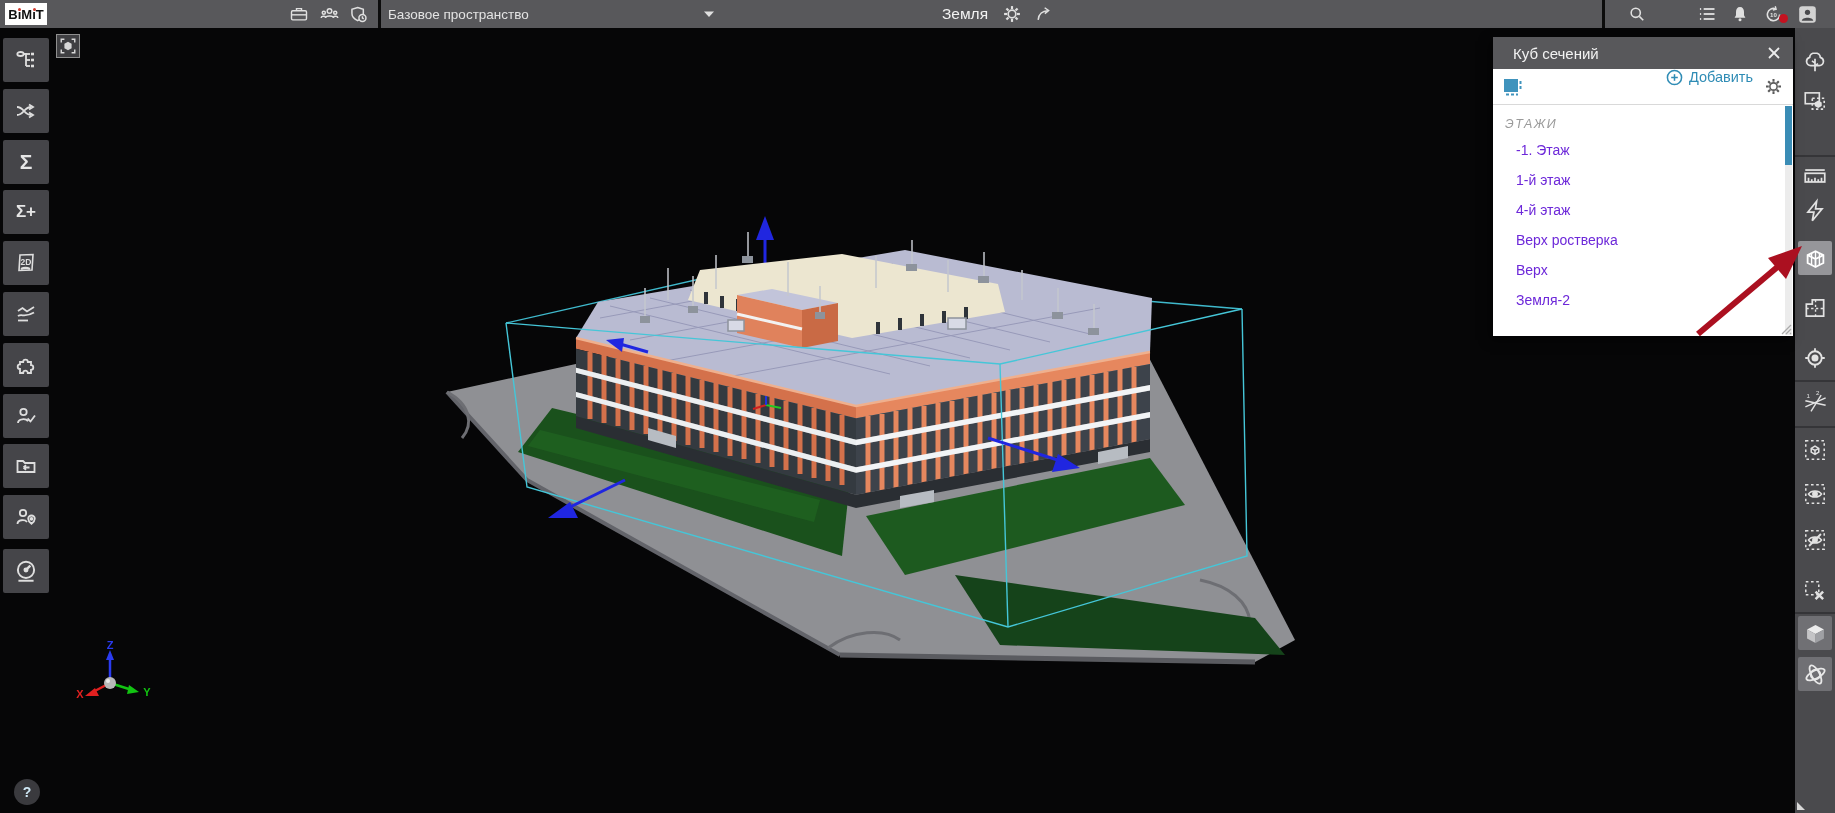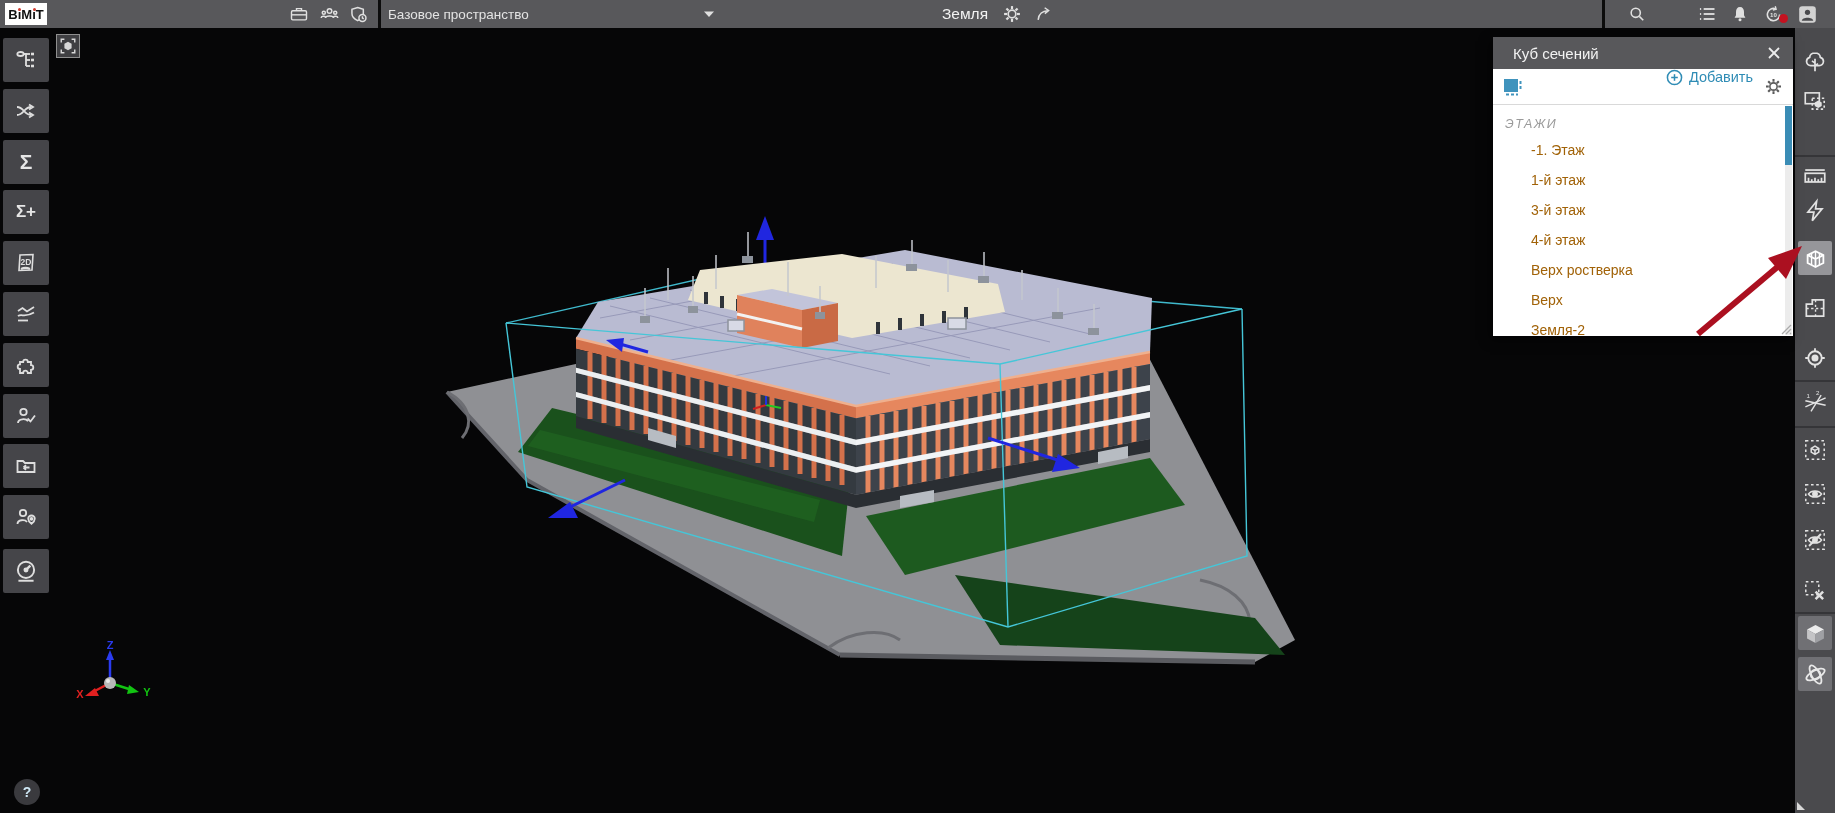--- a/index.html
+++ b/index.html
@@ -36,21 +36,21 @@
   #panel-header{position:absolute;left:0;top:0;width:100%;height:32px;background:#58585b;display:flex;align-items:center;}
   #panel-title{color:#f2f2f2;font-size:15px;margin-left:20px;}
   #panel-close{position:absolute;right:8px;top:5px;width:22px;height:22px;display:flex;align-items:center;justify-content:center;cursor:pointer;}
   #panel-toolbar{position:absolute;left:0;top:32px;width:100%;height:35px;background:#fff;border-bottom:1px solid #d9d9d9;}
   #cubeicon{position:absolute;left:9px;top:7px;}
   #addbtn{position:absolute;right:40px;top:0;height:35px;display:flex;align-items:flex-start;color:#2f8cb5;font-size:14.5px;cursor:pointer;}
   #addbtn svg{margin-right:6px;}
   #panel-gear{position:absolute;right:10px;top:8px;cursor:pointer;}
   #floorlist{position:absolute;left:0;top:68px;width:100%;height:231px;overflow:hidden;}
   .seclabel{margin:12px 8px 4px 12px;font-size:12.5px;font-style:italic;letter-spacing:1.5px;color:#9a9a9a;}
-  .floorrow{height:30px;line-height:30px;padding-left:38px;font-size:14px;color:#a16207;cursor:pointer;}
+  .floorrow{height:30px;line-height:30px;padding-left:23px;font-size:14px;color:#6d28d9;cursor:pointer;}
   #scrollbar{position:absolute;right:1px;top:69px;width:7px;height:229px;background:#ececec;}
   #scrollthumb{position:absolute;left:0;top:0;width:7px;height:59px;background:#3a8cb5;}
   #panel-resize{position:absolute;right:1px;bottom:1px;width:14px;height:14px;}
   
   #scene{position:absolute;left:0;top:28px;z-index:1;}
   #fitbtn{position:absolute;left:56px;top:34px;width:22px;height:22px;background:#3f3f42;border:1px solid #8f8f8f;
           display:flex;align-items:center;justify-content:center;z-index:30;cursor:pointer;}
   #helpbtn{position:absolute;left:14px;top:779px;width:26px;height:26px;border-radius:50%;background:#3a3a3e;
            color:#cfe8f5;font-size:14px;font-weight:bold;display:flex;align-items:center;justify-content:center;z-index:30;cursor:pointer;}
   #annotation{position:absolute;left:0;top:0;width:1835px;height:813px;z-index:60;pointer-events:none;}
@@ -606,21 +606,20 @@
       <span>Добавить</span>
     </div>
     <svg id="panel-gear" width="19" height="19" viewBox="0 0 24 24">
       <use href="#sym-gear" stroke="#5a5a5a"></use>
     </svg>
   </div>
   <div id="floorlist">
     <div class="seclabel">ЭТАЖИ</div>
     <div class="floorrow">-1. Этаж</div>
     <div class="floorrow">1-й этаж</div>
-    <div class="floorrow">3-й этаж</div>
     <div class="floorrow">4-й этаж</div>
     <div class="floorrow">Верх ростверка</div>
     <div class="floorrow">Верх</div>
     <div class="floorrow">Земля-2</div>
   </div>
   <div id="scrollbar">
     <div id="scrollthumb"></div>
   </div>
   <svg id="panel-resize" width="14" height="14">
     <g stroke="#aaa" stroke-width="1.2">

